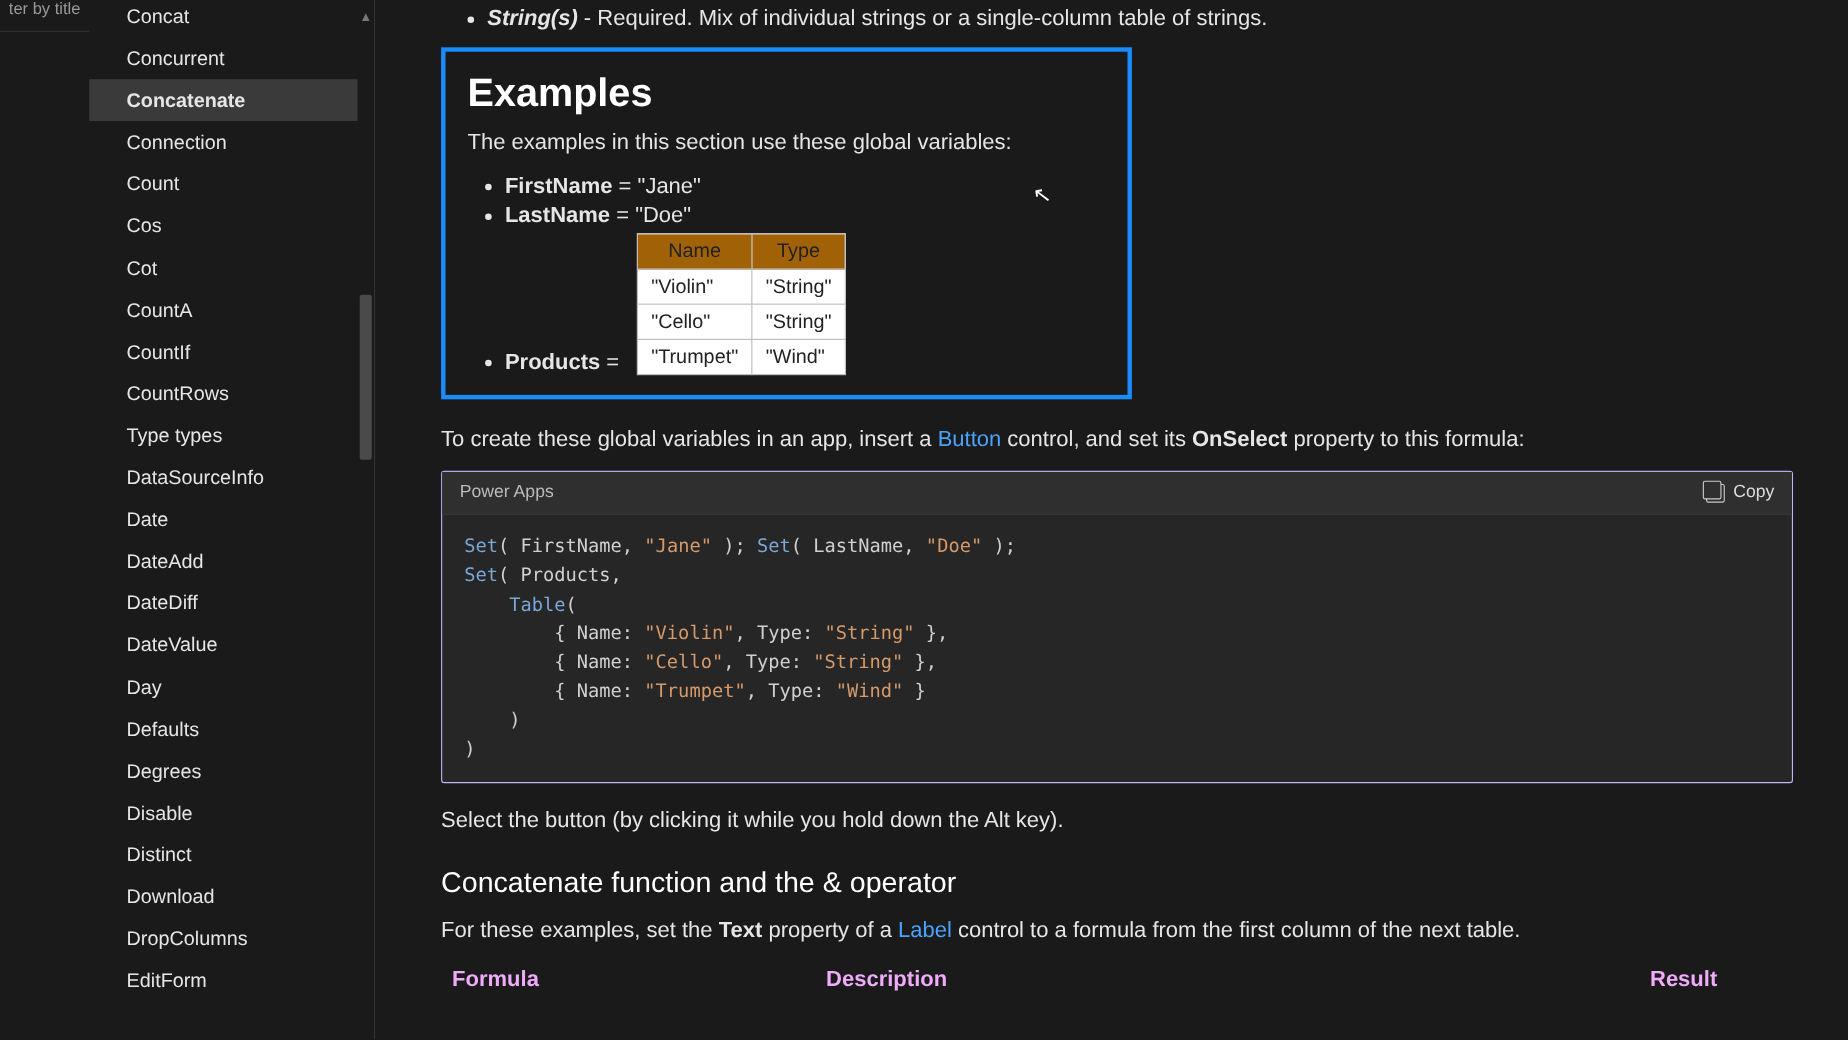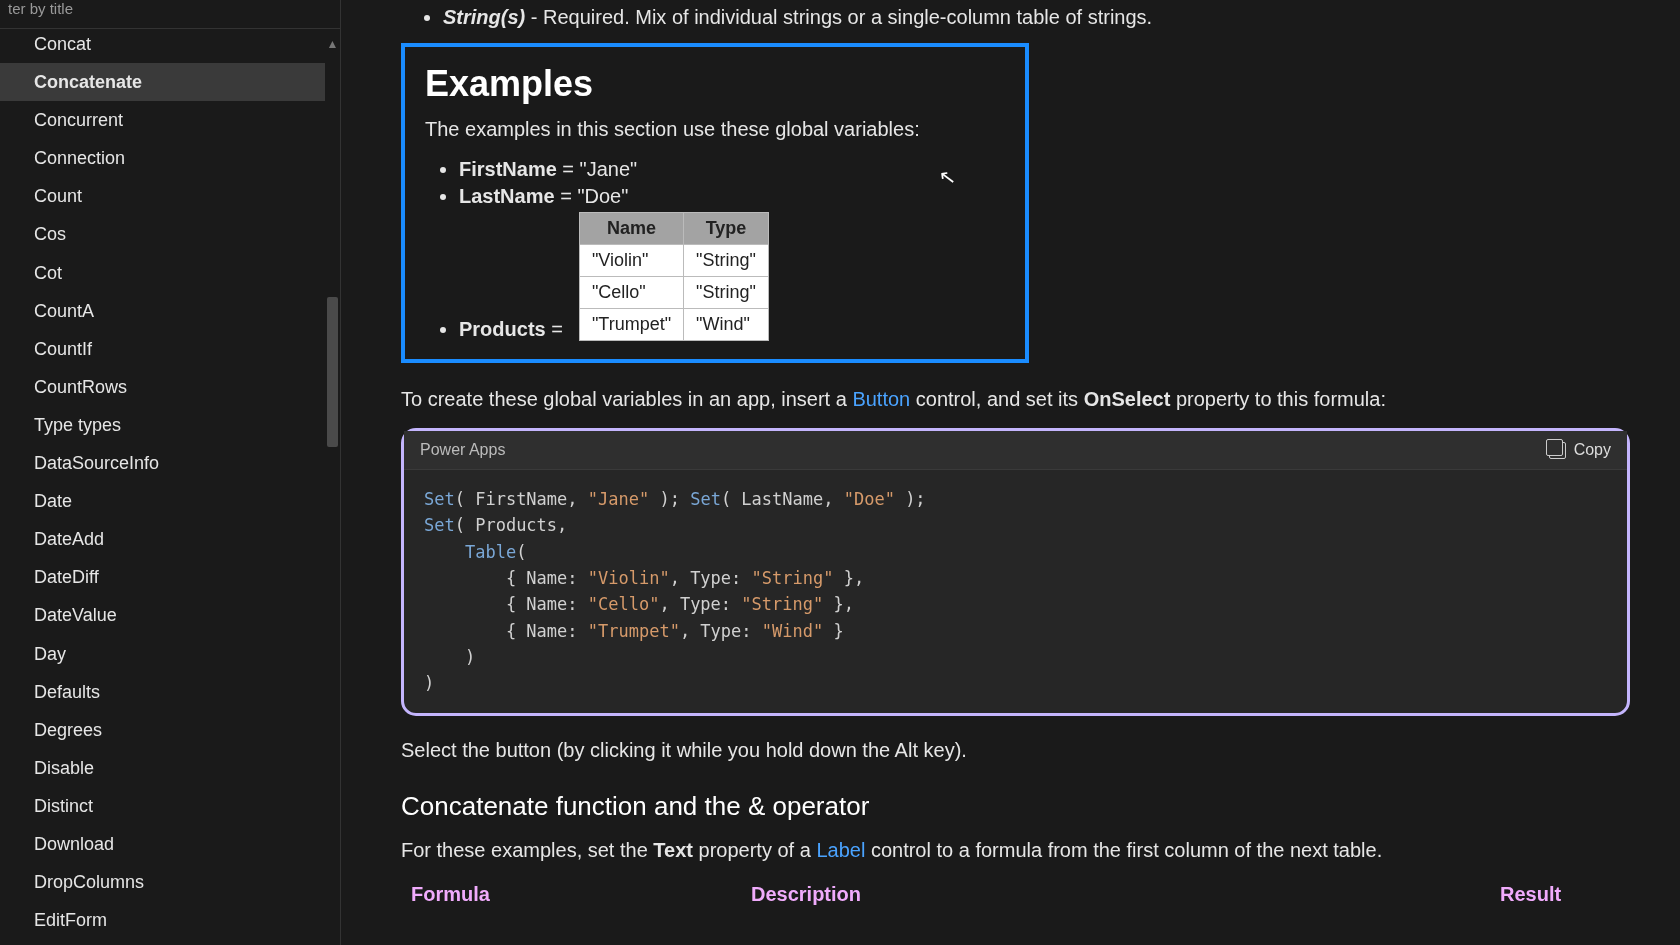--- a/index.html
+++ b/index.html
@@ -1,40 +1,40 @@
 <!DOCTYPE html>
 <html><head>
 <meta charset="utf-8">
 <style>
   html,body{margin:0;padding:0;background:#1a1a1a;color:#e6e6e6;font-family:"Segoe UI",Arial,sans-serif;font-size:18px;width:1680px;height:945px;overflow:hidden}
   .layout{display:flex;height:100%}
-  .sidebar{width:340px;background:#1a1a1a;border-right:1px solid #333;display:flex;flex-direction:column}
+  .sidebar{width:340px;background:#1a1a1a;border-right:1px solid #333;display:flex;flex-direction:row}
   .filter{height:28px;padding:0 8px;color:#999;font-size:15px;border-bottom:1px solid #333;display:flex;align-items:flex-start;overflow:hidden}
   .nav{flex:1;overflow:hidden;position:relative}
   .nav-inner{padding-top:2px}
   .nav-item{padding:6px 12px 6px 34px;font-size:18px;color:#e6e6e6;cursor:pointer;line-height:1.45}
   .nav-item.cut{margin-top:-6px}
   .nav-item.active{background:#3a3a3a;font-weight:700}
   .nav-scrollbar{position:absolute;right:0;top:8px;width:15px;height:calc(100% - 16px);background:#1a1a1a}
   .nav-scrollbar .arrow{width:15px;height:15px;color:#777;font-size:12px;text-align:center;line-height:15px}
   .nav-scrollbar .thumb{position:absolute;left:2px;top:260px;width:11px;height:150px;background:#4a4a4a;border-radius:2px}
   .content{flex:1;padding:0 50px 0 60px;overflow:hidden}
   .para{margin:8px 0 14px 0;font-size:20px;line-height:1.45}
   ul.bullets{margin:4px 0 14px 0;padding-left:42px}
   ul.bullets li{margin:4px 0;font-size:20px}
   .em{font-style:italic}
   .bold{font-weight:700;font-style:normal}
   .highlight-box{border:4px solid #1a8cff;padding:16px 20px 14px 20px;margin:10px 0 22px 0;width:580px}
   .highlight-box h2{margin:0 0 10px 0;font-size:36px;font-weight:700;color:#fff}
   .products-row{display:flex;align-items:flex-end;gap:16px}
   .mini-table{border-collapse:collapse;background:#fff;color:#222;font-size:18px}
   .mini-table th,.mini-table td{border:1px solid #bbb;padding:5px 12px;text-align:left}
-  .mini-table th{font-weight:700;background:#a3a3a3;text-align:center}
+  .mini-table th{font-weight:400;background:#a16207;text-align:center}
   .link{color:#4aa3ff}
-  .codeblock{border:3px solid #c4b5fd;border-radius:15px;margin:12px 0 20px 0;background:#262626}
+  .codeblock{border:1px solid #c4b5fd;border-radius:3px;margin:12px 0 20px 0;background:#262626}
   .codeblock .hdr{display:flex;justify-content:space-between;align-items:center;background:#2f2f2f;border-bottom:1px solid #3a3a3a;padding:10px 16px;font-size:16px;color:#bbb}
   .copy-btn{display:flex;align-items:center;gap:8px;color:#ddd;cursor:pointer;font-size:16px}
   .copy-icon{width:15px;height:15px;border:1.5px solid #ccc;border-radius:2px;position:relative}
   .copy-icon::before{content:"";position:absolute;left:-4px;top:-4px;width:15px;height:15px;border:1.5px solid #ccc;border-radius:2px;background:#2f2f2f}
   pre.code{margin:0;padding:16px 20px;font-family:Consolas,Menlo,monospace;font-size:17px;line-height:1.55;color:#d0d0d0;white-space:pre}
   .tok-fn{color:#7aa7d6}
   .tok-str{color:#d69a6a}
   h3.subhead{font-size:26px;font-weight:400;margin:26px 0 14px 0;color:#fff}
   .tbl-headers{display:flex;font-weight:700;font-size:20px;color:#f0abfc;margin-top:18px;padding:0 10px}
   .tbl-headers .col-f{width:340px}
@@ -46,22 +46,22 @@
 <body>
 
 <div class="layout">
   <aside class="sidebar">
     <div class="filter">
       <span>ter by title</span>
     </div>
     <div class="nav">
       <div class="nav-inner" id="nav-list">
           <div class="nav-item cut">Concat</div>
+          <div class="nav-item">Concurrent</div>
           <div class="nav-item active">Concatenate</div>
-          <div class="nav-item">Concurrent</div>
           <div class="nav-item">Connection</div>
           <div class="nav-item">Count</div>
           <div class="nav-item">Cos</div>
           <div class="nav-item">Cot</div>
           <div class="nav-item">CountA</div>
           <div class="nav-item">CountIf</div>
           <div class="nav-item">CountRows</div>
           <div class="nav-item">Type types</div>
           <div class="nav-item">DataSourceInfo</div>
           <div class="nav-item">Date</div>

